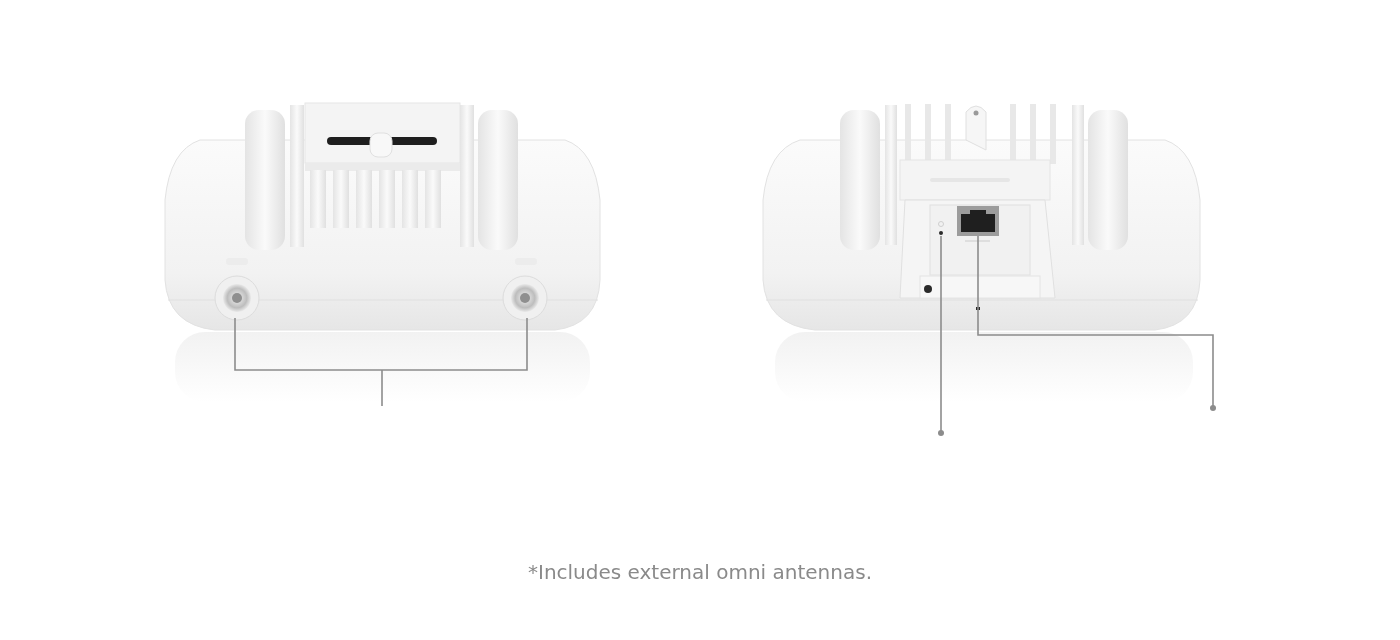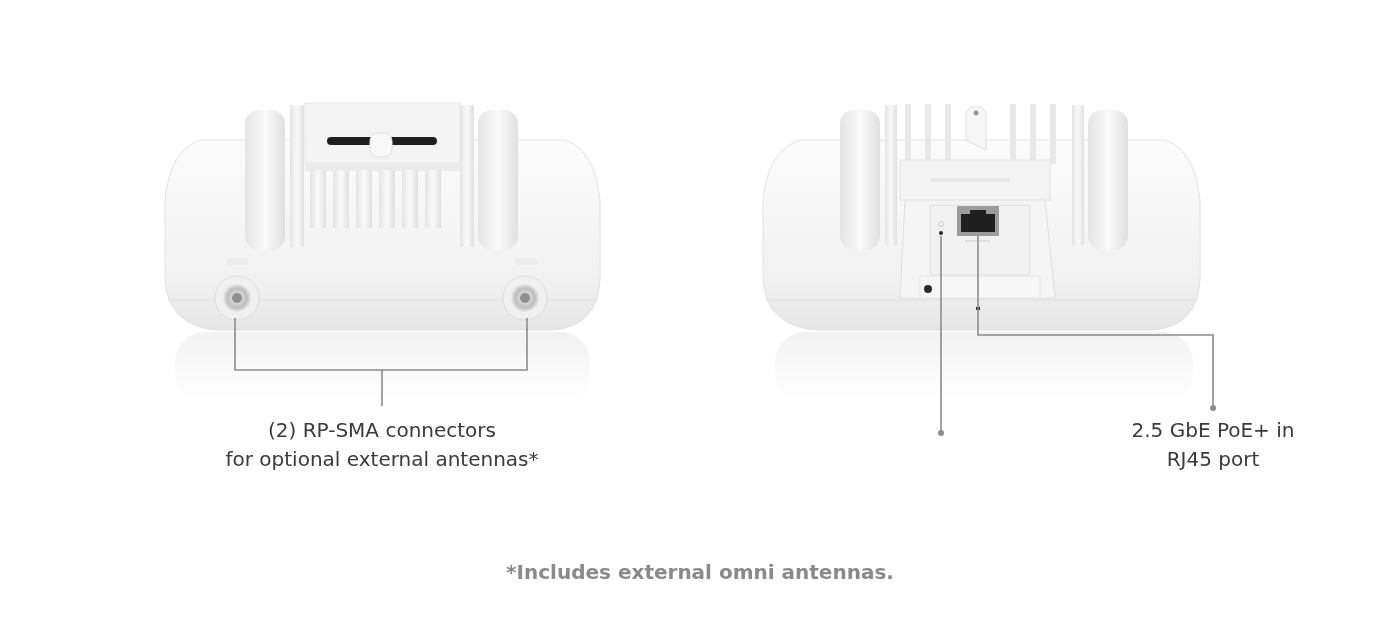--- a/index.html
+++ b/index.html
@@ -10,21 +10,21 @@
   }
   .stage { position: absolute; left: 0; top: 0; width: 1400px; height: 640px; }
   svg.art { position: absolute; left: 0; top: 0; }
   .label {
     position: absolute; text-align: center; color: #3a3a3a;
     font-size: 20px; line-height: 29px; white-space: nowrap;
   }
   .label span { display: block; }
   .footnote {
     position: absolute; left: 0; width: 1400px; top: 558px;
-    text-align: center; color: #8a8a8a; font-size: 20px; line-height: 28px; font-weight: bold;
+    text-align: center; color: #8a8a8a; font-size: 20px; line-height: 28px;
   }
 </style>
 </head>
 <body>
 
 <div class="stage">
 
   <svg class="art" width="1400" height="640" viewBox="0 0 1400 640">
     <defs>
       <linearGradient id="bodyGrad" x1="0" y1="0" x2="0" y2="1">
@@ -139,25 +139,17 @@
       <line x1="382" y1="370" x2="382" y2="406"></line>
 
       <line x1="941" y1="236" x2="941" y2="433"></line>
 
       <polyline points="978,236 978,335 1213,335 1213,408"></polyline>
     </g>
     <circle cx="941" cy="433" r="3" fill="#8c8c8c"></circle>
     <circle cx="1213" cy="408" r="3" fill="#8c8c8c"></circle>
   </svg>
 
-  <div class="label" style="left:182px; width:400px; top:416px;">
-    <span>(2) RP-SMA connectors</span>
-    <span>for optional external antennas*</span>
-  </div>
 
 
-  <div class="label" style="left:1103px; width:220px; top:416px;">
-    <span>2.5 GbE PoE+ in</span>
-    <span>RJ45 port</span>
-  </div>
 
   <div class="footnote">*Includes external omni antennas.</div>
 </div>
 
 </body></html>

